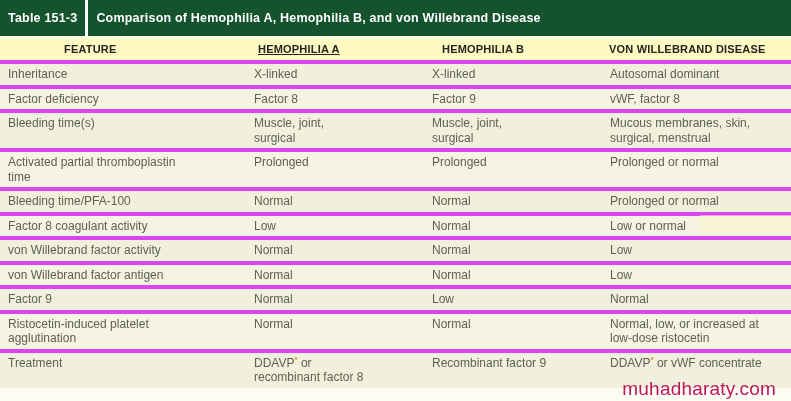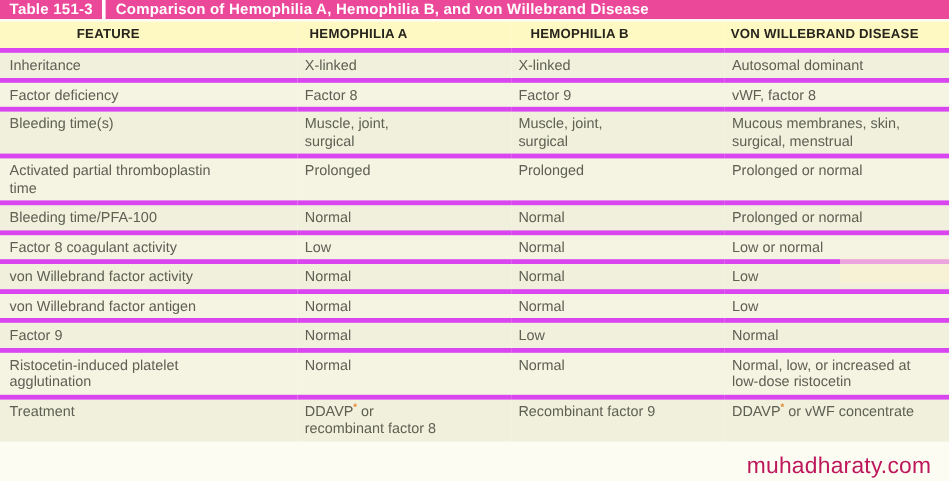--- a/index.html
+++ b/index.html
@@ -12,22 +12,22 @@
     position: relative;
     width: 791px;
     height: 401px;
     overflow: hidden;
     background: #fdfcf3;
   }
   
   .titlebar {
     display: flex;
     align-items: stretch;
-    height: 16px;
-    background: #ec4899;
+    height: 36px;
+    background: #14532d;
     color: #ffffff;
   }
   .titlebar .tlabel {
     display: flex;
     align-items: center;
     padding: 0 8px 0 8px;
     font-size: 12.5px;
     font-weight: bold;
     letter-spacing: 0.2px;
     white-space: nowrap;
@@ -66,21 +66,21 @@
     font-size: 11px;
     font-weight: bold;
     letter-spacing: 0.2px;
     text-align: left;
     vertical-align: middle;
     height: 22px;
     padding: 0;
     white-space: nowrap;
   }
   thead th.h1 { padding-left: 64px; }
-  thead th.h2 { padding-left: 10px; }
+  thead th.h2 { padding-left: 10px; text-decoration: underline; }
   thead th.h3 { padding-left: 16px; }
   thead th.h4 { padding-left: 5px; }
   tbody td {
     font-size: 12px;
     line-height: 14.5px;
     color: #5e6054;
     vertical-align: top;
     padding: 3px 6px 3px 6px;
     border-top: 4px solid #d946ef;
     white-space: pre-line;

